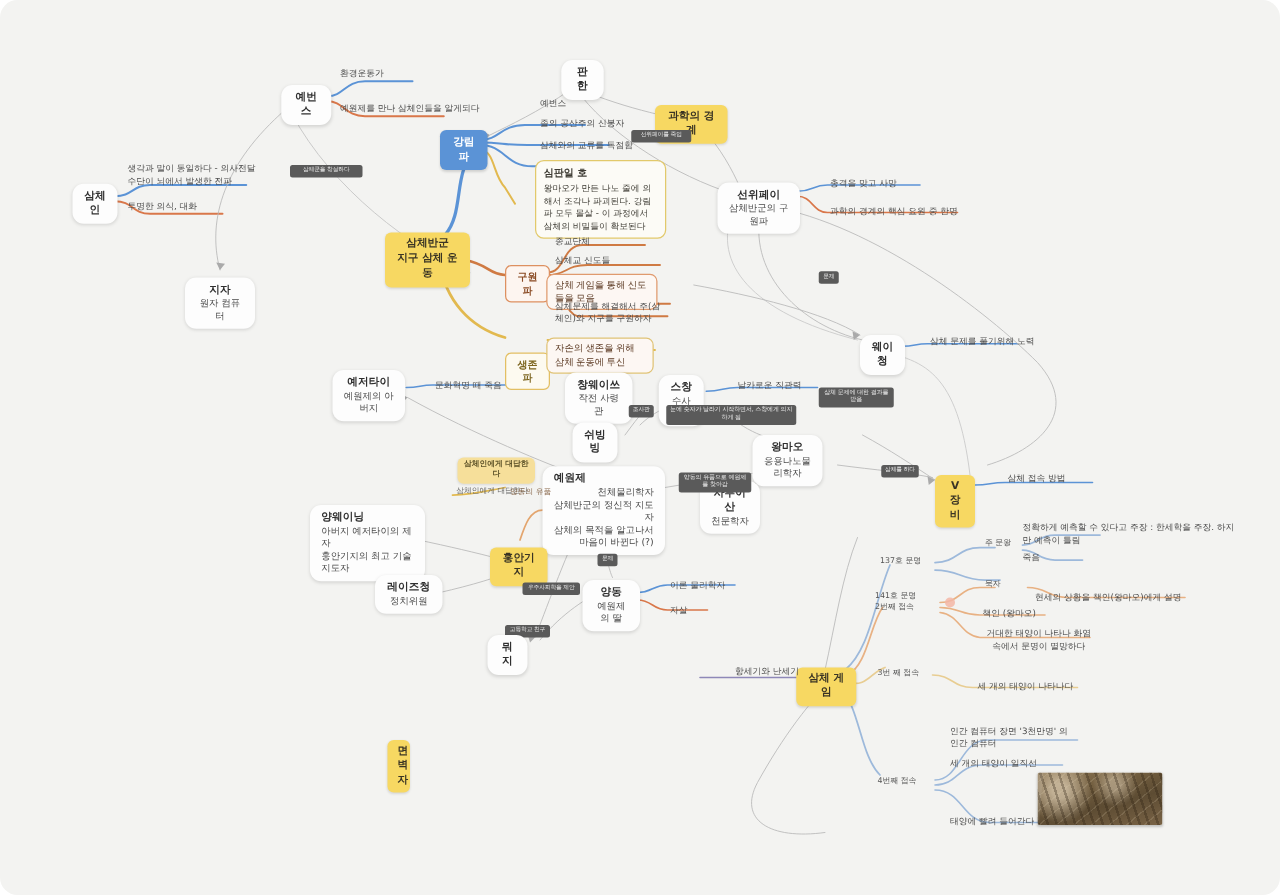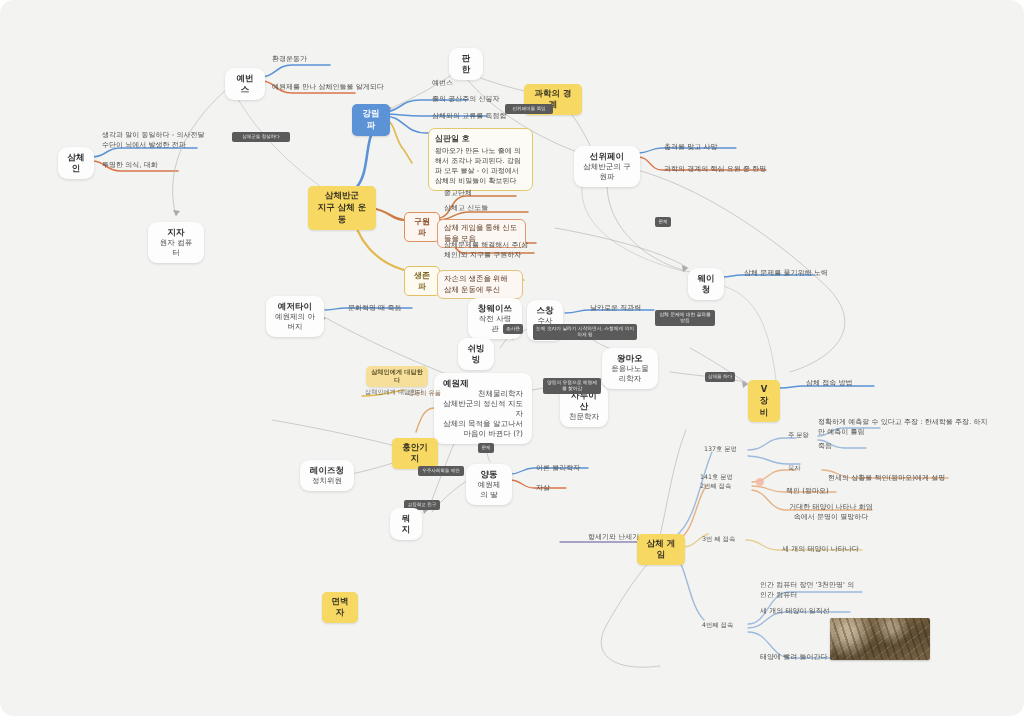--- a/index.html
+++ b/index.html
@@ -40,21 +40,21 @@
     font-weight:bold;font-size:8.5px;color:#ffffff;text-align:center;
     box-shadow:0 1px 2px rgba(0,0,0,.14);
   }
   
   .pillorange{
     background:#fdf5f0;border:1px solid #dd9060;border-radius:5px;
     padding:3px 8px;font-size:8px;color:#8a4a23;text-align:center;font-weight:bold;
   }
   .pillyellow{
     background:#fdfaf0;border:1px solid #e3bf63;border-radius:5px;
-    padding:3px 8px;font-size:8px;color:#7d6620;text-align:center;font-weight:bold;
+    padding:3px 8px;font-size:8px;color:#7d6620;text-align:center;font-weight:bold;margin-top:16px;
   }
   
   .notebox{
     border:1px solid #e2c96b;border-radius:7px;background:#fcfbf6;
     padding:4px 6px;font-size:7px;color:#3d3b33;line-height:1.45;text-align:left;
   }
   .notebox .nt{font-weight:bold;font-size:8px;display:block;margin-bottom:1px;}
   .noteorange{
     border:1px solid #e09a6e;border-radius:6px;background:#fdf7f3;
     padding:3px 6px;font-size:7.5px;color:#5c3a23;line-height:1.4;text-align:left;font-family:Liberation Serif, serif;
@@ -267,21 +267,21 @@
     <div class="t1">웨이청</div>
   </div>
   <div class="node leaf" style="left:744px;top:268px;width:90px;">삼체 문제를 풀기위해 노력</div>
 
   <div class="node card" style="left:266px;top:296px;width:58px;">
     <div class="t1">예저타이</div>
     <div class="t2">예원제의 아버지</div>
   </div>
   <div class="node leaf" style="left:348px;top:303px;width:64px;">문화혁명 때 죽음</div>
 
-  <div class="node card" style="left:452px;top:298px;width:54px;margin-left:16px;">
+  <div class="node card" style="left:452px;top:298px;width:54px;">
     <div class="t1">창웨이쓰</div>
     <div class="t2">작전 사령관</div>
   </div>
   <div class="node card" style="left:458px;top:338px;width:36px;">
     <div class="t1">쉬빙빙</div>
   </div>
   <div class="node tag" style="left:503px;top:324px;width:20px;">조사관</div>
 
   <div class="node card" style="left:527px;top:300px;width:36px;">
     <div class="t1">스창</div>
@@ -311,40 +311,45 @@
   <div class="node card left" style="left:434px;top:373px;width:98px;">
     <div class="t1" style="text-align:left;">예원제</div>
     <div class="t2" style="text-align:right;white-space:pre-line;">천체물리학자
 삼체반군의 정신적 지도자
 삼체의 목적을 알고나서 마음이 바뀐다 (?)</div>
   </div>
   <div class="node" style="left:365px;top:388px;width:60px;font-size:6.2px;color:#6a6a6a;">삼체인에게 대답한다</div>
   <div class="node yellowsoft" style="left:366px;top:366px;width:62px;font-size:6.2px;padding:2px 4px;background:#f6df9a;color:#5d5228;">삼체인에게 대답한다</div>
   <div class="node" style="left:408px;top:389px;width:40px;font-size:6.2px;color:#8a6a4e;">양동의 유품</div>
 
+  <div class="node card left" style="left:248px;top:404px;width:92px;">
+    <div class="t1" style="text-align:left;">양웨이닝</div>
+    <div class="t2" style="text-align:left;white-space:pre-line;">아버지 예저타이의 제자
+훙안기지의 최고 기술 지도자</div>
+  </div>
   <div class="node card" style="left:300px;top:460px;width:54px;">
     <div class="t1">레이즈청</div>
     <div class="t2">정치위원</div>
   </div>
   <div class="node yellow" style="left:392px;top:438px;width:46px;">훙안기지</div>
   <div class="node tag" style="left:418px;top:466px;width:46px;">우주사회학을 제안</div>
   <div class="node tag" style="left:404px;top:500px;width:36px;">고등학교 친구</div>
   <div class="node card" style="left:390px;top:508px;width:32px;">
     <div class="t1">뭐지</div>
   </div>
 
   <div class="node card" style="left:466px;top:464px;width:46px;">
     <div class="t1">양동</div>
     <div class="t2">예원제의 딸</div>
   </div>
   <div class="node leaf" style="left:536px;top:463px;width:56px;">이론 물리학자</div>
   <div class="node leaf" style="left:536px;top:483px;width:40px;">자살</div>
   <div class="node tag" style="left:478px;top:443px;width:16px;">문제</div>
 
-  <div class="node yellow" style="left:322px;top:592px;width:36px;">면벽자</div>
+  <div class="node yellow" style="left:310px;top:592px;width:18px;">면벽자</div>
 
   <div class="node yellow" style="left:637px;top:534px;width:48px;">삼체 게임</div>
   <div class="node leaf" style="left:588px;top:532px;width:60px;">항세기와 난세기</div>
 
   <div class="node leafsm" style="left:704px;top:444px;width:46px;">137호 문명</div>
   <div class="node leafsm" style="left:788px;top:430px;width:32px;">주 문왕</div>
   <div class="node leaf" style="left:818px;top:417px;width:172px;">정확하게 예측할 수 있다고 주장 : 한세학을 주장. 하지만 예측이 틀림</div>
   <div class="node leaf" style="left:818px;top:441px;width:30px;">죽음</div>
 
   <div class="node leafsm" style="left:700px;top:472px;width:52px;white-space:pre-line;">141호 문명

